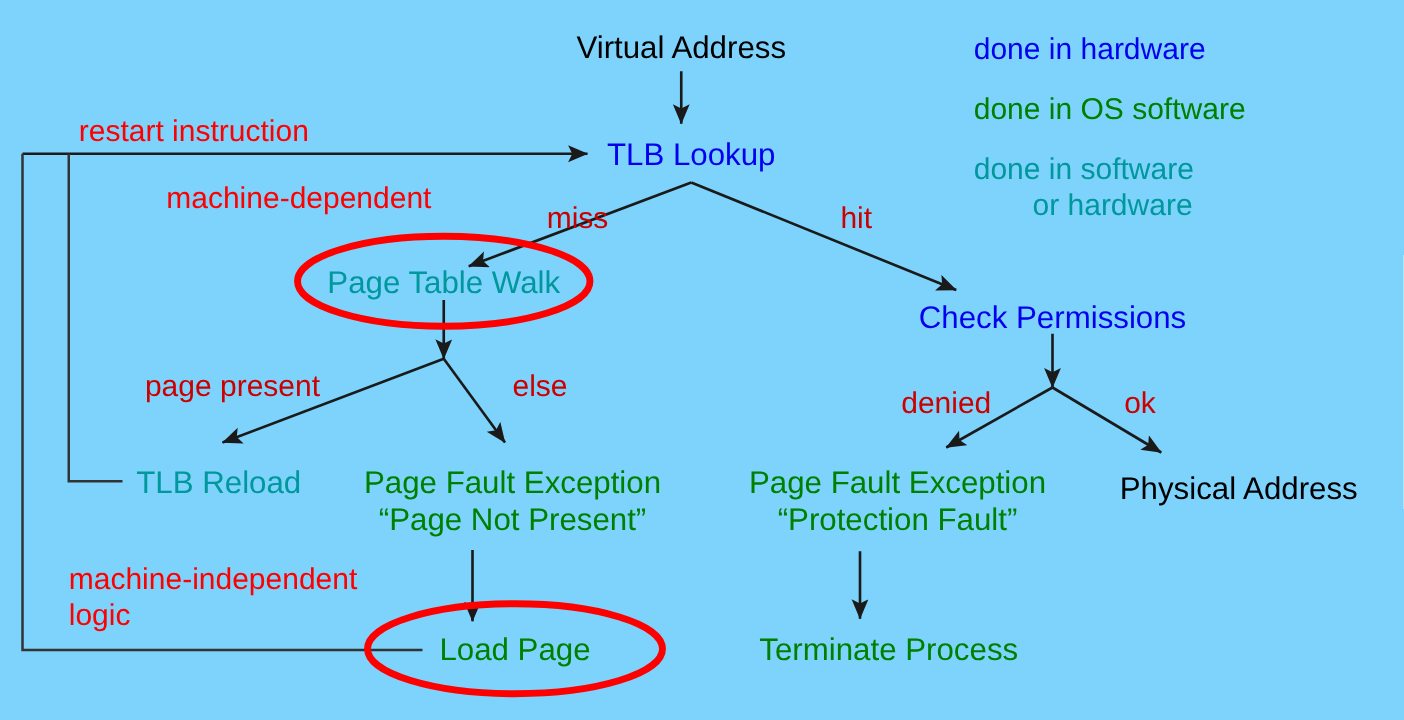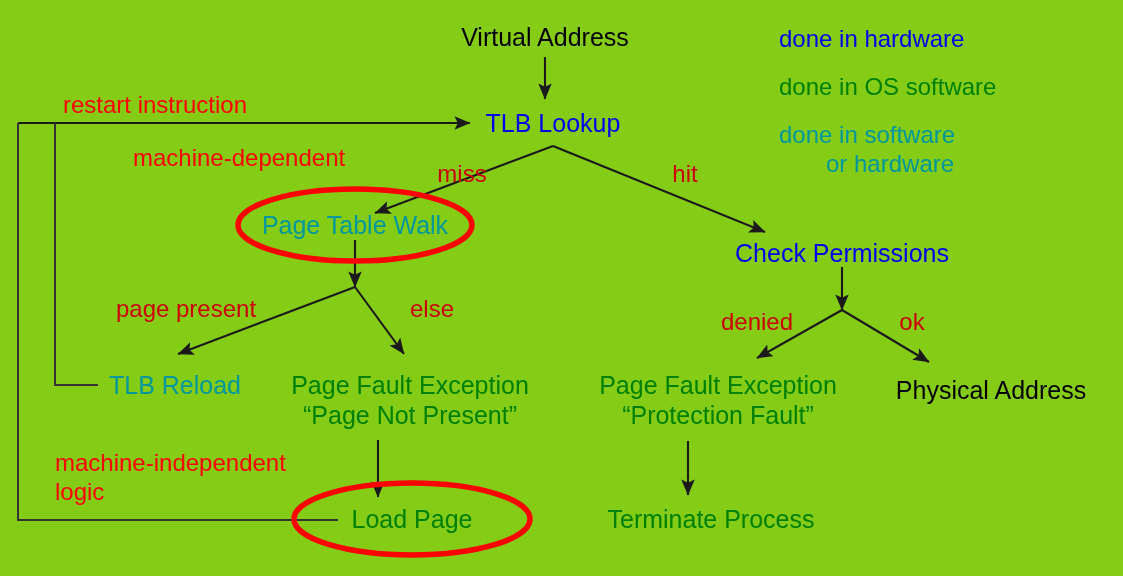--- a/index.html
+++ b/index.html
@@ -4,21 +4,21 @@
 <style>
   html, body {
     margin: 0;
     padding: 0;
     background: #ffffff;
   }
   #diagram-root {
     position: relative;
     width: 1123px;
     height: 576px;
-    background: #84cc16;
+    background: #7dd3fc;
     font-family: "Liberation Sans", sans-serif;
     overflow: hidden;
   }
   svg.layer {
     position: absolute;
     top: 0;
     left: 0;
     width: 1123px;
     height: 576px;
   }

